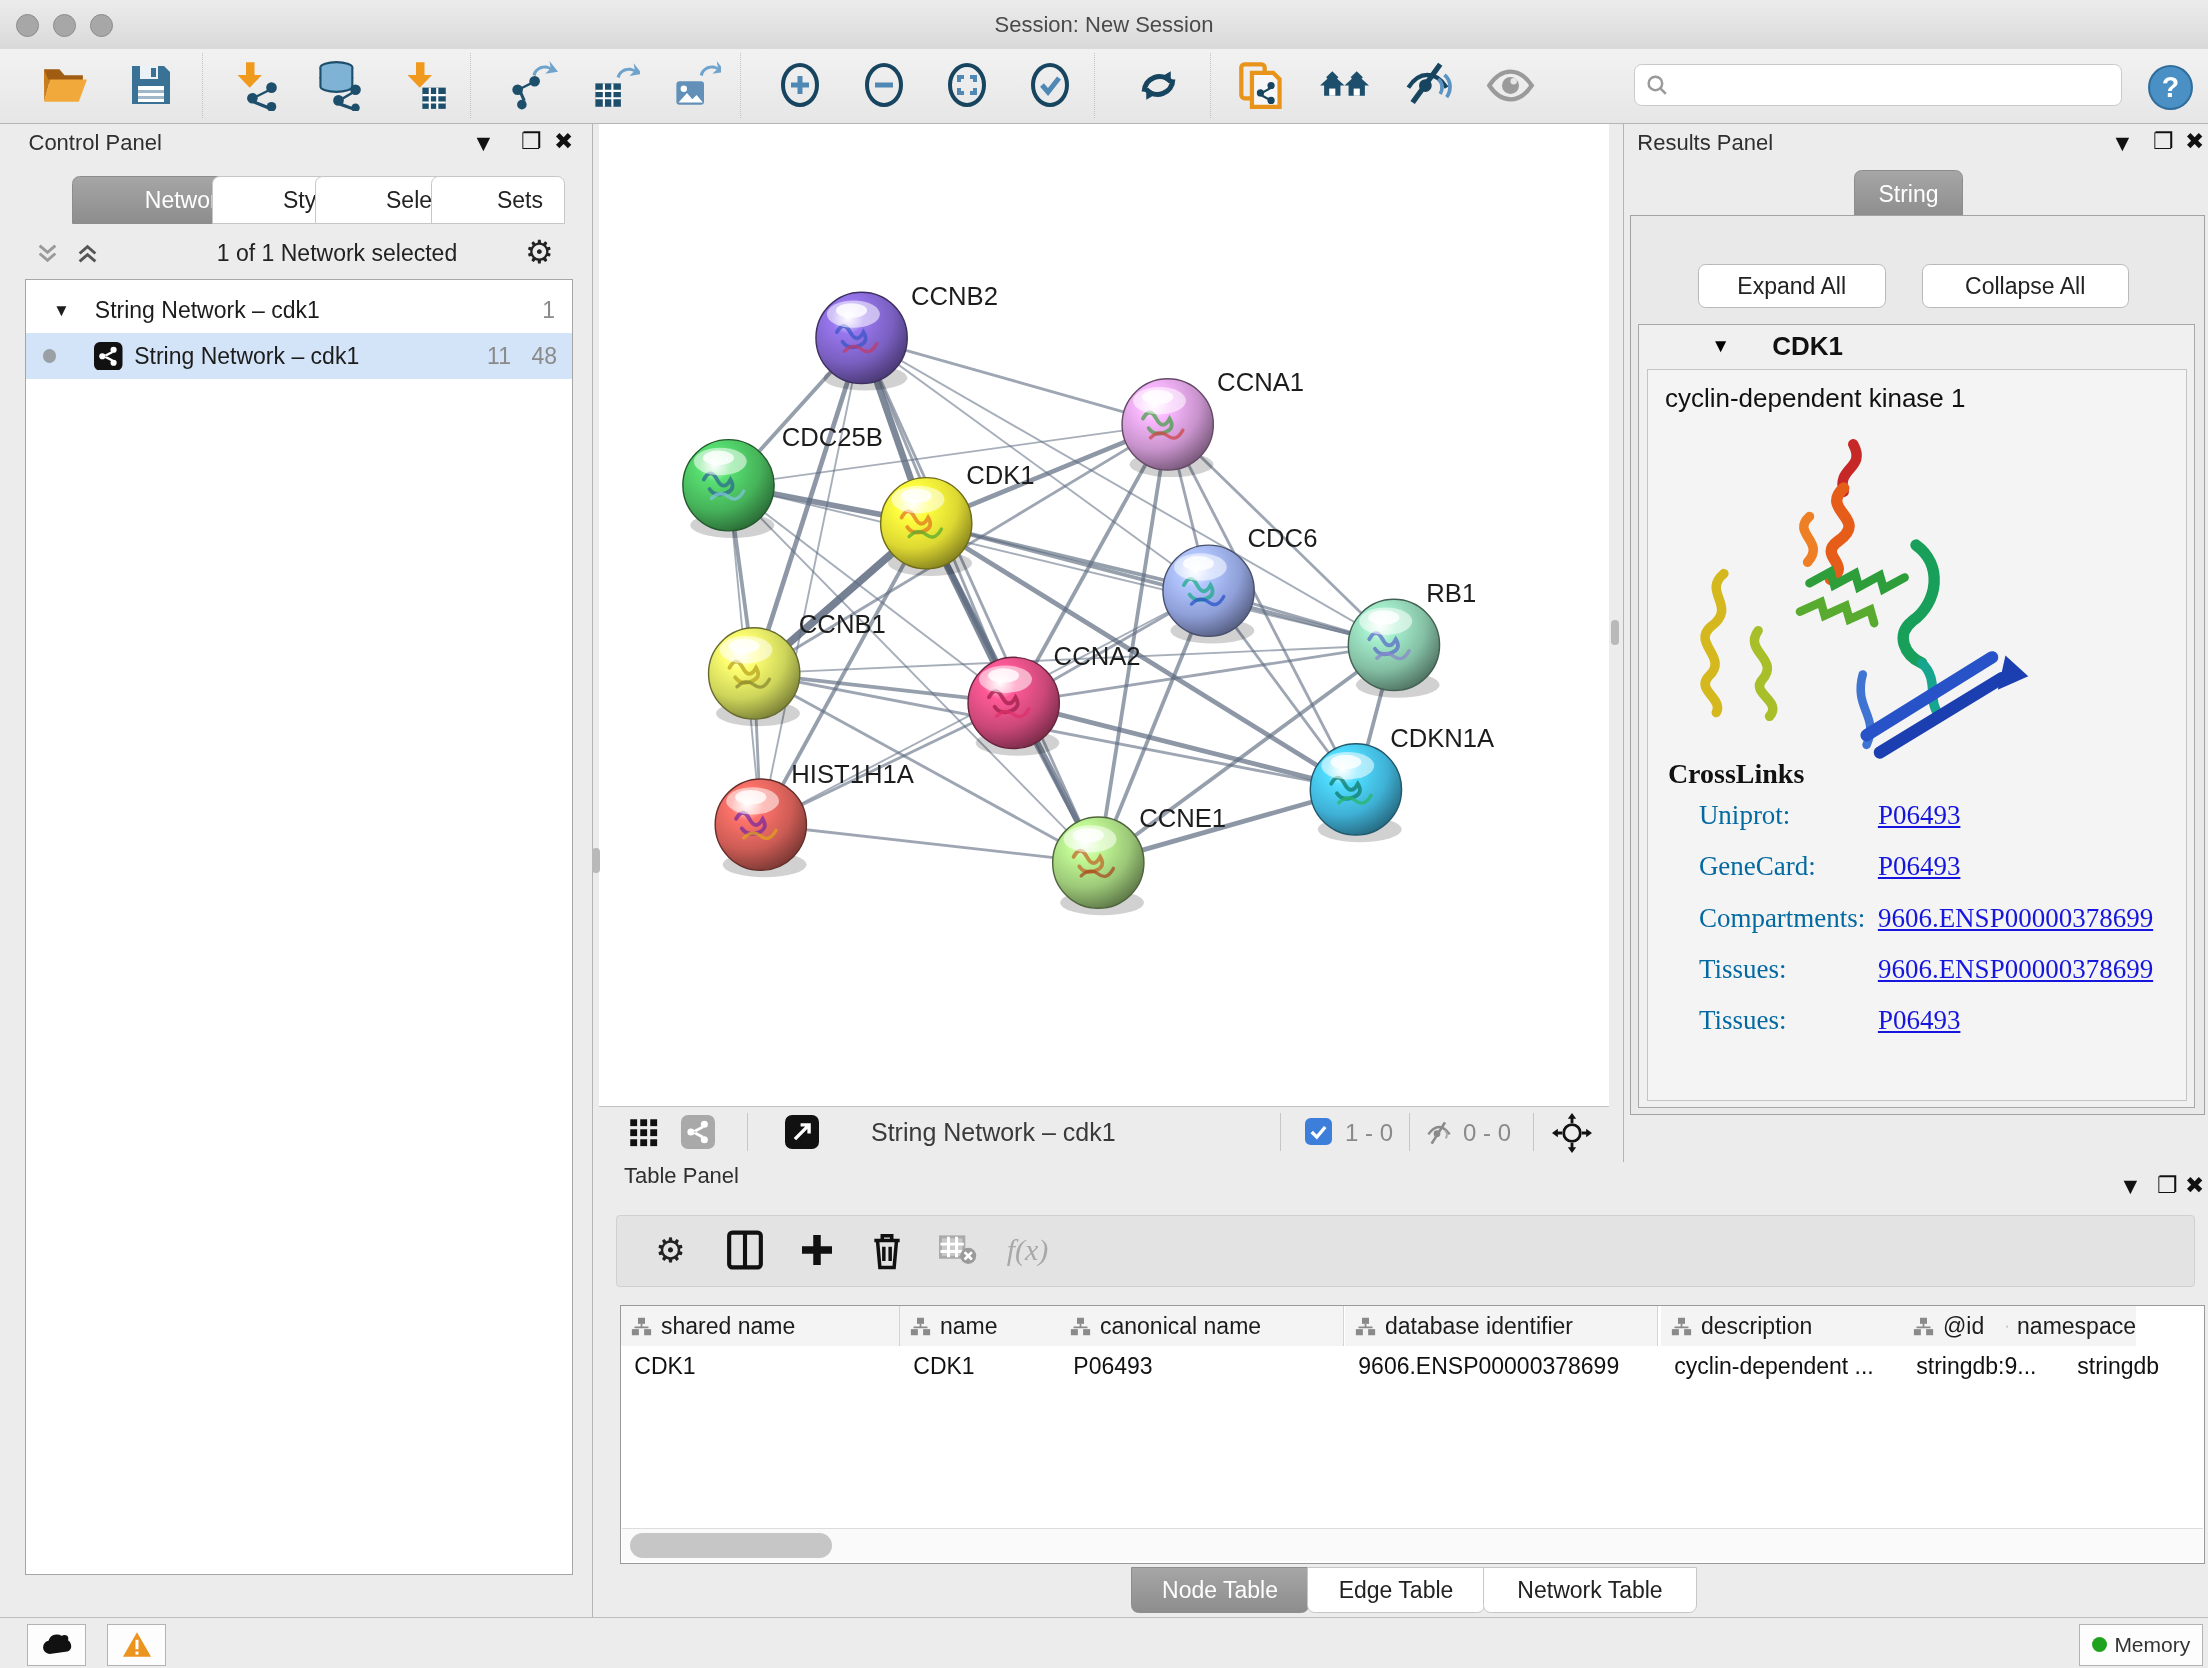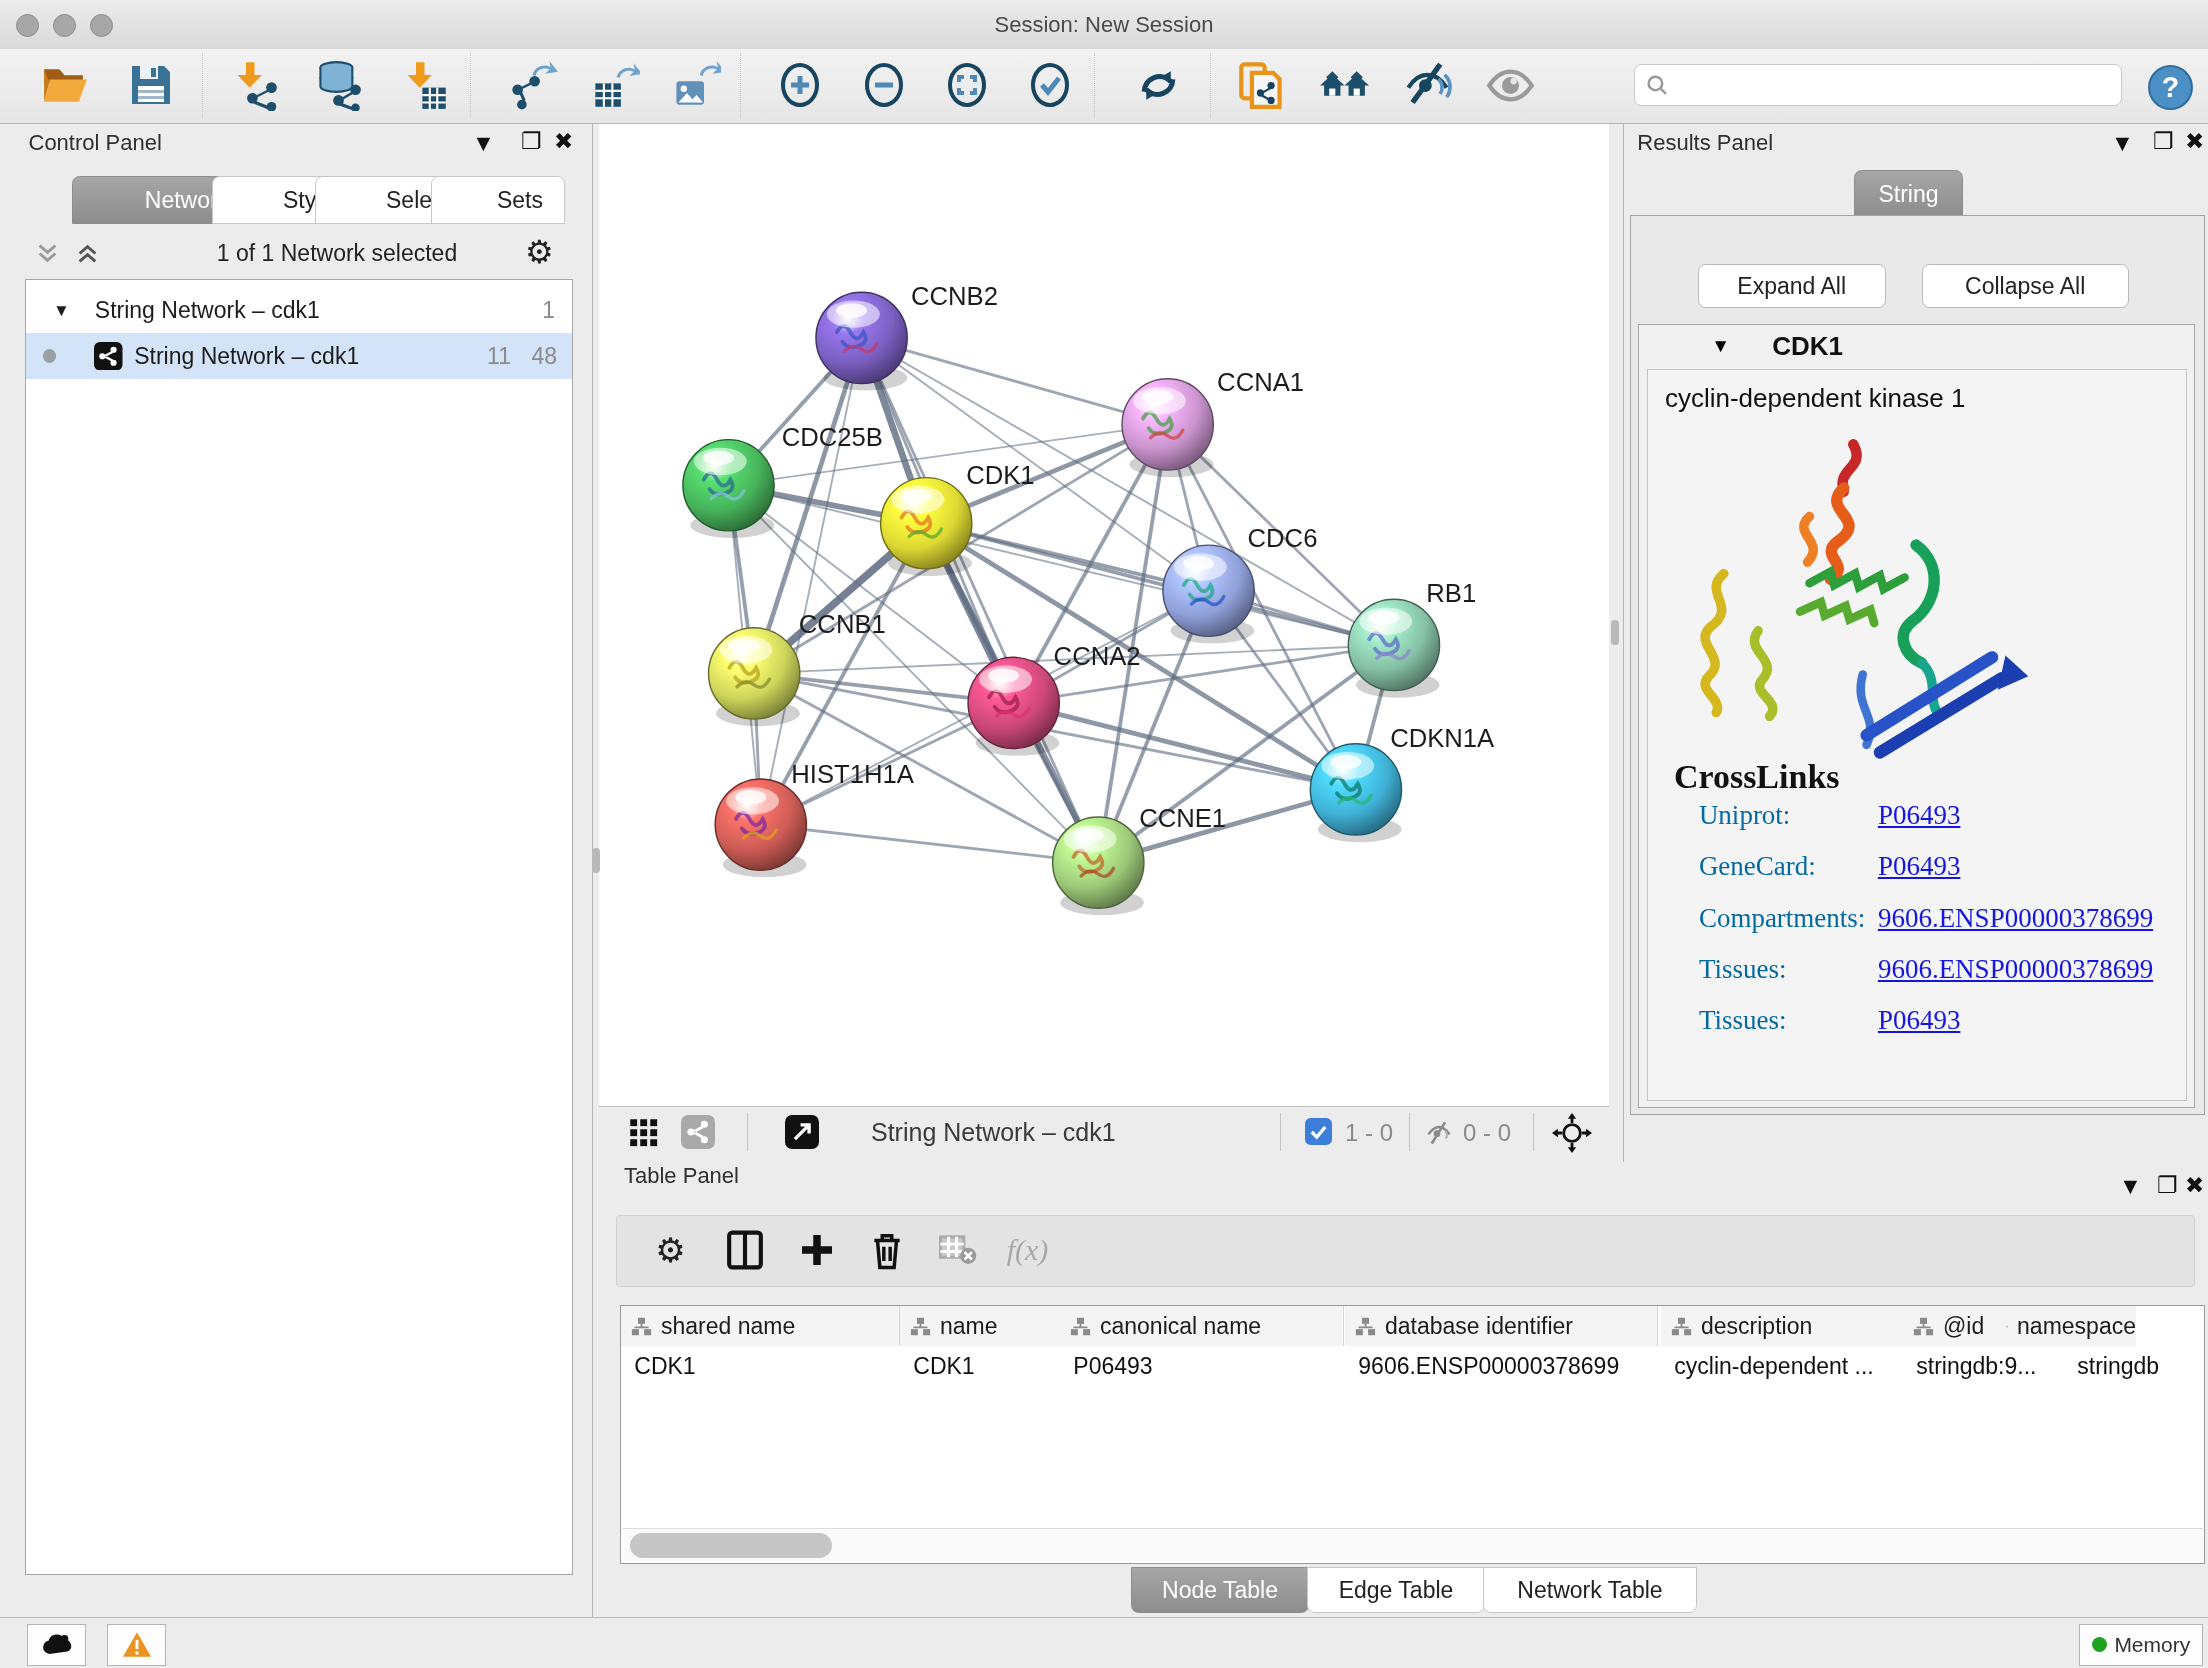--- a/index.html
+++ b/index.html
@@ -609,21 +609,21 @@
             <path d="M154 162 l22 -12 l4 14 l22 -12 l4 14 l22 -12 l4 14 l22 -12" stroke="#2e9e3a" stroke-width="9"></path>
             <path d="M144 192 l22 -10 l4 14 l22 -10 l4 14 l22 -10 l4 14" stroke="#58ab2e" stroke-width="9"></path>
             <path d="M266 122 C294 142 290 182 262 202 C244 216 254 238 272 246" stroke="#18a05a" stroke-width="12"></path>
             <path d="M272 246 C292 264 276 288 292 302" stroke="#16a58e" stroke-width="10"></path>
             <path d="M210 258 C200 294 228 302 214 332" stroke="#3f74d2" stroke-width="9"></path>
             <path d="M214 322 L346 240" stroke="#2853c8" stroke-width="13"></path>
             <path d="M228 340 L356 262" stroke="#1b3fb0" stroke-width="13"></path>
             <path fill="#1b3fb0" stroke="none" d="M360 238 L384 260 L352 274 Z"></path>
           </svg>
 
-          <span class="abs serif" style="left:26px;top:388px;font-size:34px;font-weight:bold;color:#111">CrossLinks</span>
+          <span class="abs serif" style="left:20px;top:388px;font-size:28px;font-weight:bold;color:#111">CrossLinks</span>
           <span class="abs serif xl-row" style="left:51px;top:430px">Uniprot:</span>
           <span class="abs serif xl-row xlink" style="left:230px;top:430px">P06493</span>
           <span class="abs serif xl-row" style="left:51px;top:481px">GeneCard:</span>
           <span class="abs serif xl-row xlink" style="left:230px;top:481px">P06493</span>
           <span class="abs serif xl-row" style="left:51px;top:533px">Compartments:</span>
           <span class="abs serif xl-row xlink" style="left:230px;top:533px">9606.ENSP00000378699</span>
           <span class="abs serif xl-row" style="left:51px;top:584px">Tissues:</span>
           <span class="abs serif xl-row xlink" style="left:230px;top:584px">9606.ENSP00000378699</span>
           <span class="abs serif xl-row" style="left:51px;top:635px">Tissues:</span>
           <span class="abs serif xl-row xlink" style="left:230px;top:635px">P06493</span>

